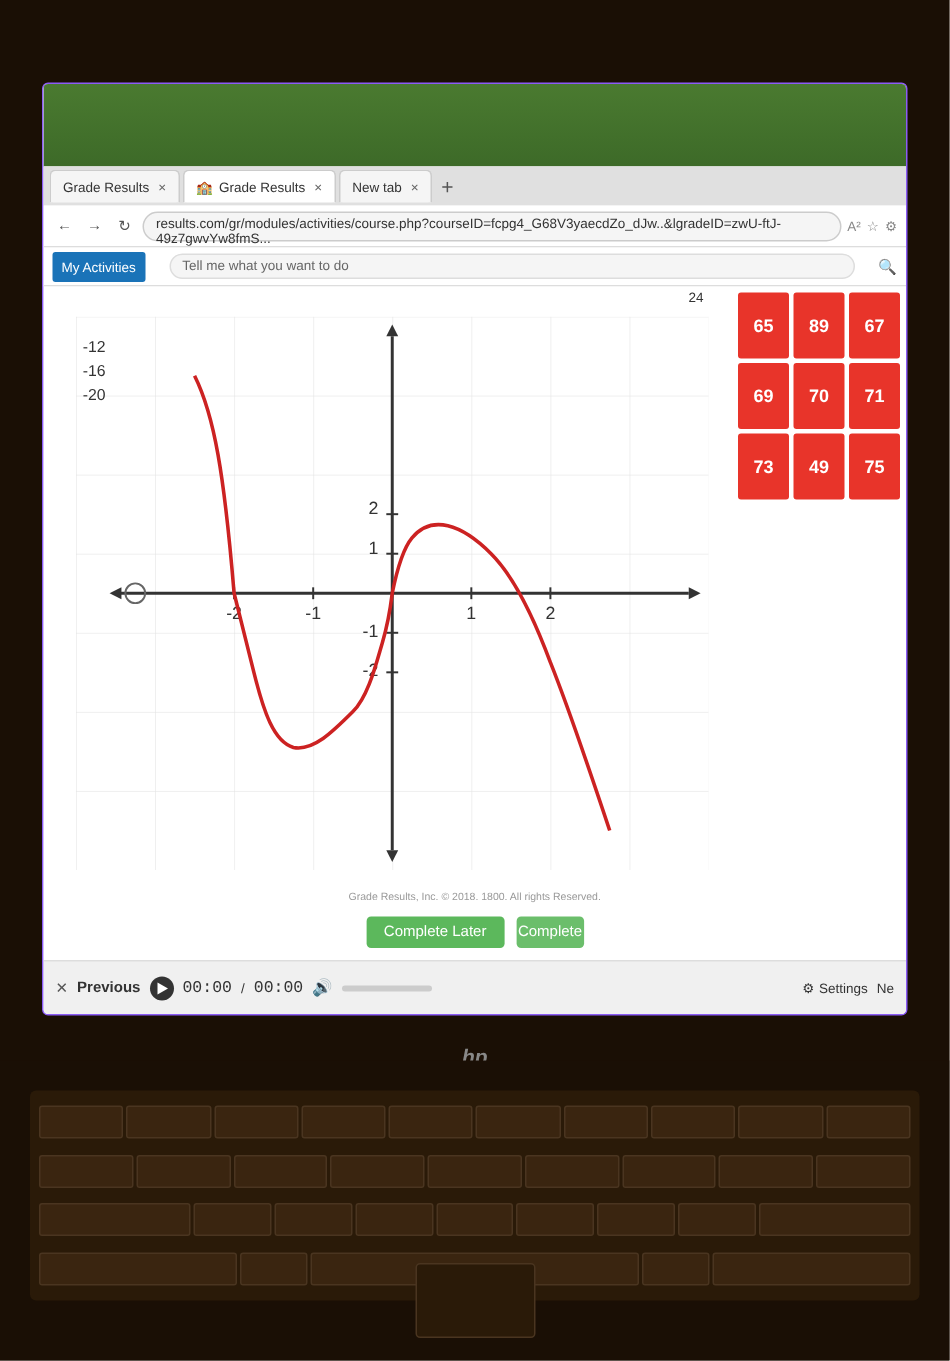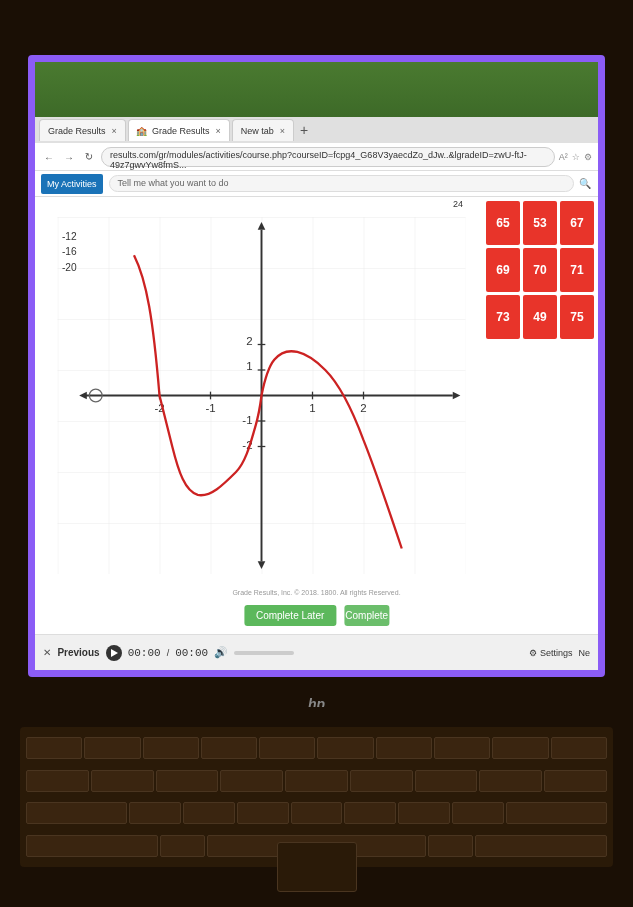--- a/index.html
+++ b/index.html
@@ -20,21 +20,21 @@
     }
 
     
     .screen-area {
       position: absolute;
       top: 55px;
       left: 28px;
       right: 28px;
       bottom: 230px;
       background: #fff;
-      border: 7px solid #8b5cf6;
+      border: 1px solid #8b5cf6;
       border-radius: 4px;
       overflow: hidden;
     }
 
     
     .screen-top-bg {
       position: absolute;
       top: 0; left: 0; right: 0;
       height: 55px;
       background: linear-gradient(to bottom, #4a7a30, #3d6a28);
@@ -119,21 +119,21 @@
     }
 
     
     .toolbar {
       display: flex;
       align-items: center;
       background: #fff;
       height: 26px;
       padding: 0 6px;
       border-bottom: 1px solid #ddd;
-      gap: 6px;
+      gap: 16px;
     }
 
     .my-activities-btn {
       background: #1a73b8;
       color: #fff;
       font-size: 9px;
       padding: 2px 6px;
       border-radius: 2px;
       height: 20px;
       display: flex;
@@ -433,21 +433,21 @@
         <span style="font-size:10px;color:#555;">🔍</span>
       </div>
     </div>
 
     <div class="main-content">
 
       <div class="page-num">24</div>
 
       <div class="number-grid">
         <div class="num-cell">65</div>
-        <div class="num-cell">53</div>
+        <div class="num-cell">89</div>
         <div class="num-cell">67</div>
         <div class="num-cell">69</div>
         <div class="num-cell">70</div>
         <div class="num-cell">71</div>
         <div class="num-cell">73</div>
         <div class="num-cell">49</div>
         <div class="num-cell">75</div>
       </div>
 
       <div class="graph-area">

